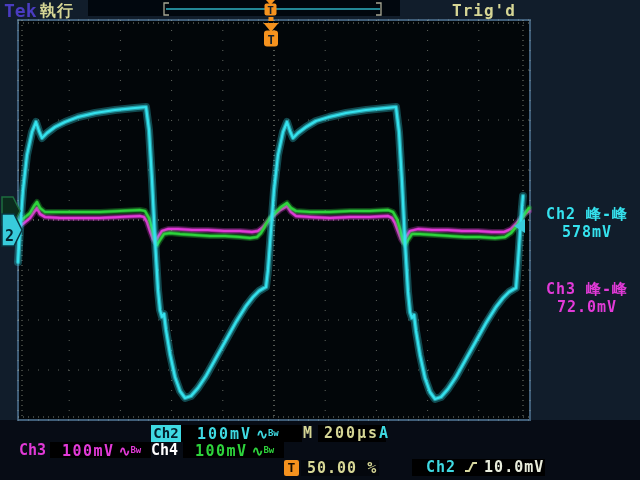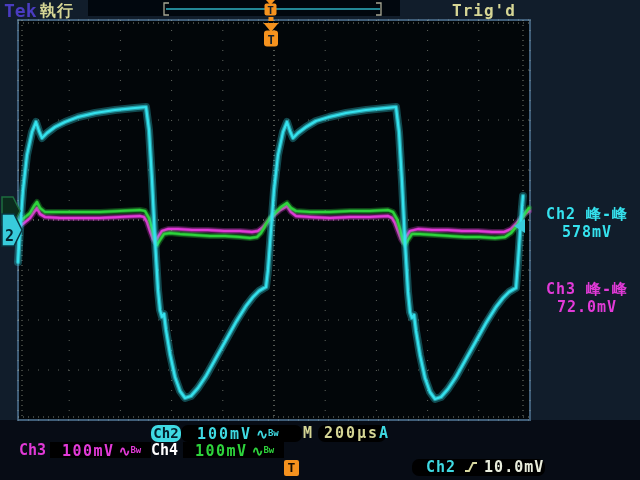--- a/index.html
+++ b/index.html
@@ -13,21 +13,21 @@
   #scope-svg{position:absolute;left:0;top:0;}
   svg text{font-family:"DejaVu Sans Mono","Liberation Mono",monospace;font-weight:bold;}
   .ovl{position:absolute;white-space:nowrap;}
   .logo{left:4px;top:0px;font-size:18px;color:#4a3cc0;}
   .acq{left:40px;top:1px;font-size:16px;color:#d6d695;letter-spacing:1px;}
   .trigd{left:452px;top:1px;font-size:16px;color:#d6d695;letter-spacing:1px;}
   .meas{left:534px;width:106px;text-align:center;font-size:15px;line-height:18px;letter-spacing:1px;}
   .meas.m2{top:205px;color:#35e2ee;}
   .meas.m3{top:280px;color:#e23ad8;}
   .meas.m4{top:352px;color:#2ed33c;}
-  .ro{height:17px;line-height:17px;font-size:15px;letter-spacing:2px;border-radius:7px;}
+  .ro{height:17px;line-height:17px;font-size:15px;letter-spacing:2px;}
   .box{background:#000000;}
   .badge{left:151px;top:425px;width:30px;height:17px;line-height:17px;background:#3fd9e2;
          color:#04202c;font-size:14px;text-align:center;letter-spacing:0;}
   .b1{left:181px;top:425px;width:121px;color:#3fd9e2;padding-left:16px;box-sizing:border-box;}
   .mlab{left:303px;top:425px;color:#d6d695;}
   .b2{left:318px;top:425px;width:68px;color:#d6d695;padding-left:6px;box-sizing:border-box;}
   .alab{left:379px;top:425px;color:#3fd9e2;}
   .b3{left:412px;top:425px;width:133px;letter-spacing:1px;margin-top:34px;}
   .b3 .src{color:#3fd9e2;margin-left:14px;}
   .b3 .lvl{color:#eaeedd;margin-left:6px;}
@@ -150,14 +150,15 @@
   <div class="ovl r2lbl3 r2">Ch3</div>
   <div class="ovl box r2box3 r2">
     <span>100mV</span><span class="cpl">∿</span><span class="bw">Bw</span>
   </div>
   <div class="ovl r2lbl4 r2">Ch4</div>
   <div class="ovl box r2box4 r2">
     <span>100mV</span><span class="cpl">∿</span><span class="bw">Bw</span>
   </div>
 
   <div class="ovl tbadge">T</div>
+  <div class="ovl hpos">50.00 %</div>
 
 </div>
 
 </body></html>

